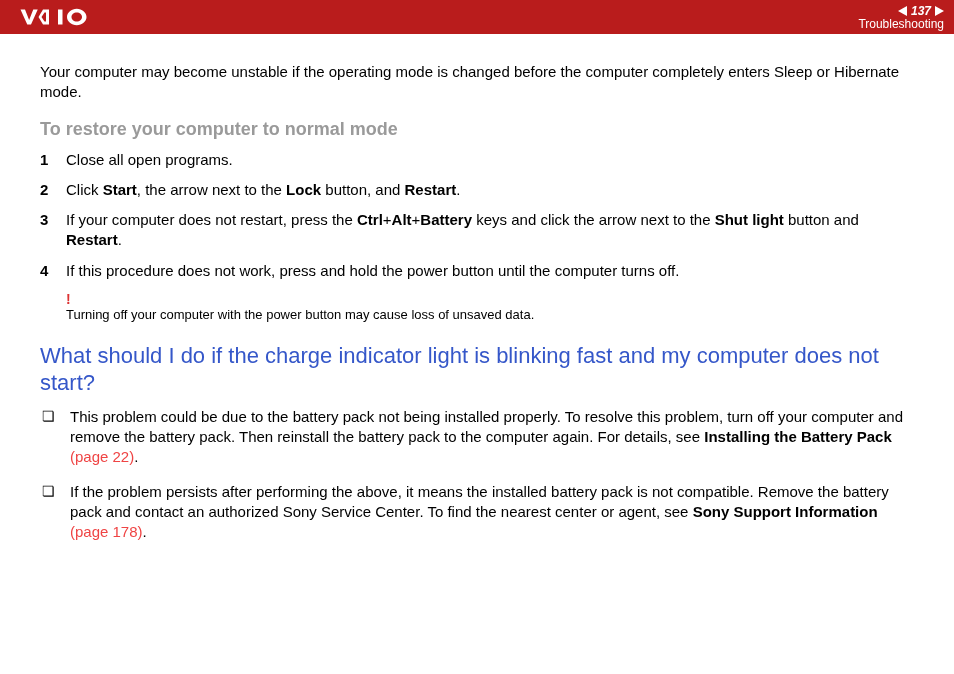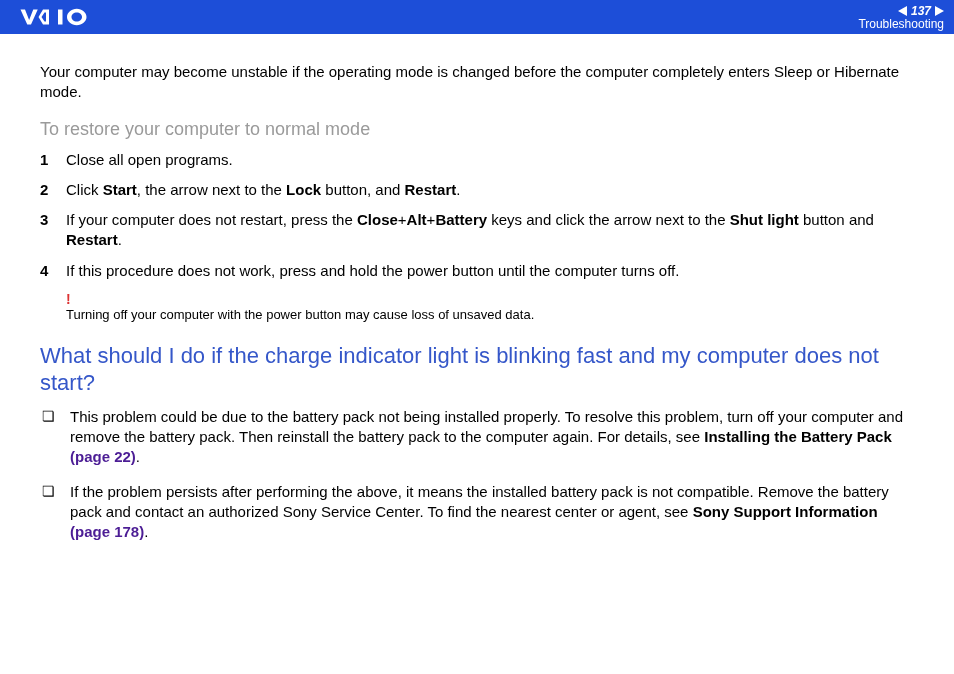--- a/index.html
+++ b/index.html
@@ -1,40 +1,40 @@
 <!DOCTYPE html>
 <html><head>
 <meta charset="utf-8">
 <style>
   * { box-sizing: border-box; margin: 0; padding: 0; }
   html, body { width: 954px; height: 674px; font-family: Arial, Helvetica, sans-serif; background: #fff; }
   .page { width: 954px; height: 674px; position: relative; }
-  .topbar { background: #1d4ed8; color: #fff; height: 34px; display: flex; align-items: center; justify-content: space-between; padding: 0 10px 0 18px; }
+  .topbar { background: #b91c1c; color: #fff; height: 34px; display: flex; align-items: center; justify-content: space-between; padding: 0 10px 0 18px; }
   .logo { display: flex; align-items: center; }
   .logo svg { height: 18px; }
   .topright { display: flex; flex-direction: column; align-items: flex-end; line-height: 1; }
   .navrow { display: flex; align-items: center; gap: 4px; margin-bottom: 1px; }
   .pagenum { font-size: 12px; font-style: italic; font-weight: bold; }
   .section-title { font-size: 12px; font-weight: normal; }
   .tri { width: 0; height: 0; border-top: 5px solid transparent; border-bottom: 5px solid transparent; display: inline-block; }
   .tri-left { border-right: 9px solid #fff; }
   .tri-right { border-left: 9px solid #fff; }
   .content { padding: 28px 40px 20px 40px; }
   h2.q { color: #3557c9; font-size: 22px; font-weight: normal; margin-bottom: 10px; line-height: 1.25; }
   p.body { font-size: 15px; color: #000; line-height: 1.35; margin-bottom: 16px; }
-  h3.sub { color: #9a9a9a; font-size: 18px; font-weight: normal; margin-bottom: 10px; }
+  h3.sub { color: #9a9a9a; font-size: 18px; font-weight: bold; margin-bottom: 10px; }
   ol.steps { list-style: none; counter-reset: step; margin-bottom: 10px; }
   ol.steps li { counter-increment: step; position: relative; padding-left: 26px; font-size: 15px; line-height: 1.35; margin-bottom: 10px; }
   ol.steps li .num { position: absolute; left: 0; top: 0; font-weight: bold; }
   .warn { font-size: 13px; margin: 4px 0 20px 26px; }
   .warn .bang { color: #d33; font-weight: bold; display: block; margin-bottom: 0; font-size: 14px;}
   ul.bullets { list-style: none; }
   ul.bullets li { position: relative; padding-left: 30px; font-size: 15px; line-height: 1.35; margin-bottom: 14px; }
   ul.bullets li::before { content: "❏"; position: absolute; left: 2px; top: 0; font-size: 14px; }
-  .linkref { color: #4c1d95; font-weight: bold; }
+  .linkref { color: #ef4444; font-weight: normal; }
   b { font-weight: bold; }
 </style>
 </head>
 <body>
 
 <div class="page">
   <div class="topbar">
     <div class="logo">
       <svg viewBox="0 0 140 24" width="110" fill="#fff">
         <path d="M0 2 L9 22 L14 22 L23 2 L17 2 L11.5 16 L6 2 Z"></path>
@@ -62,21 +62,21 @@
       <li>
         <span class="num">1</span>
         <span>Close all open programs.</span>
       </li>
       <li>
         <span class="num">2</span>
         <span><span>Click </span><b>Start</b><span>, the arrow next to the </span><b>Lock</b><span> button, and </span><b>Restart</b><span>.</span></span>
       </li>
       <li>
         <span class="num">3</span>
-        <span><span>If your computer does not restart, press the </span><b>Close</b><span>+</span><b>Alt</b><span>+</span><b>Battery</b><span> keys and click the arrow next to the </span><b>Shut light</b><span> button and </span><b>Restart</b><span>.</span></span>
+        <span><span>If your computer does not restart, press the </span><b>Ctrl</b><span>+</span><b>Alt</b><span>+</span><b>Battery</b><span> keys and click the arrow next to the </span><b>Shut light</b><span> button and </span><b>Restart</b><span>.</span></span>
       </li>
       <li>
         <span class="num">4</span>
         <span>If this procedure does not work, press and hold the power button until the computer turns off.</span>
       </li>
     </ol>
 
     <div class="warn">
       <span class="bang">!</span>
       <span>Turning off your computer with the power button may cause loss of unsaved data.</span>

